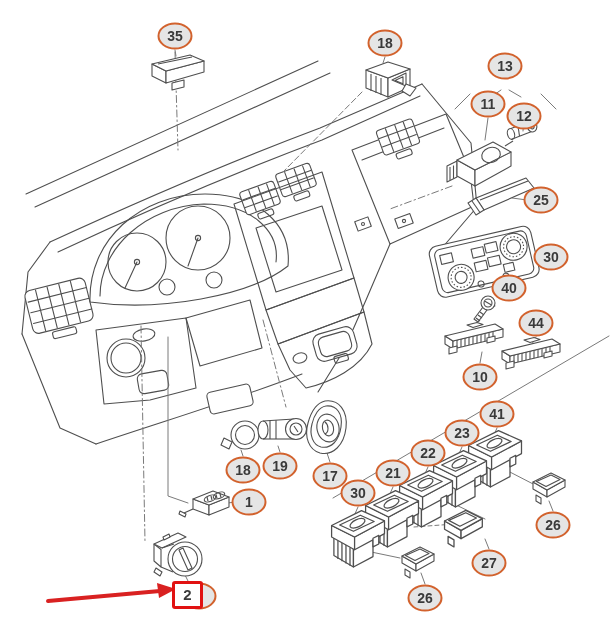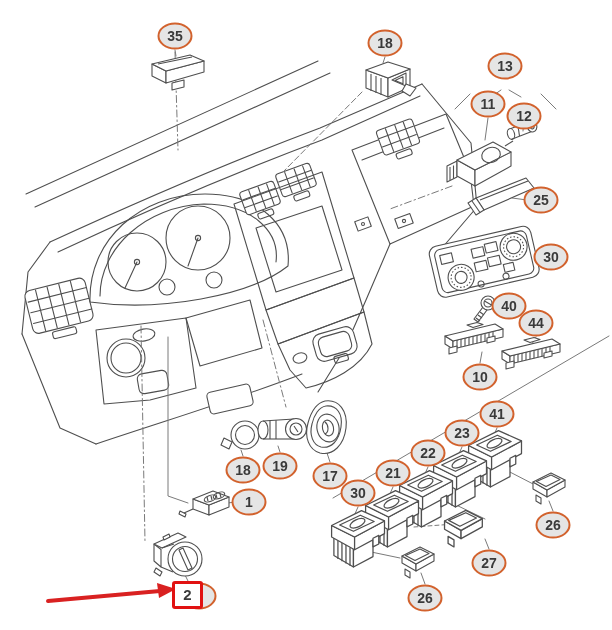--- a/index.html
+++ b/index.html
@@ -344,21 +344,21 @@
   </g>
 </svg>
 
   <div class="callout" style="left:175px;top:36px">35</div>
   <div class="callout" style="left:385px;top:43px">18</div>
   <div class="callout" style="left:505px;top:66px">13</div>
   <div class="callout" style="left:488px;top:104px">11</div>
   <div class="callout" style="left:524px;top:116px">12</div>
   <div class="callout" style="left:541px;top:200px">25</div>
   <div class="callout" style="left:551px;top:257px">30</div>
-  <div class="callout" style="left:509px;top:306px">40</div>
+  <div class="callout" style="left:509px;top:288px">40</div>
   <div class="callout" style="left:536px;top:323px">44</div>
   <div class="callout" style="left:480px;top:377px">10</div>
   <div class="callout" style="left:497px;top:414px">41</div>
   <div class="callout" style="left:462px;top:433px">23</div>
   <div class="callout" style="left:428px;top:453px">22</div>
   <div class="callout" style="left:393px;top:473px">21</div>
   <div class="callout" style="left:358px;top:493px">30</div>
   <div class="callout" style="left:330px;top:476px">17</div>
   <div class="callout" style="left:280px;top:466px">19</div>
   <div class="callout" style="left:243px;top:470px">18</div>

